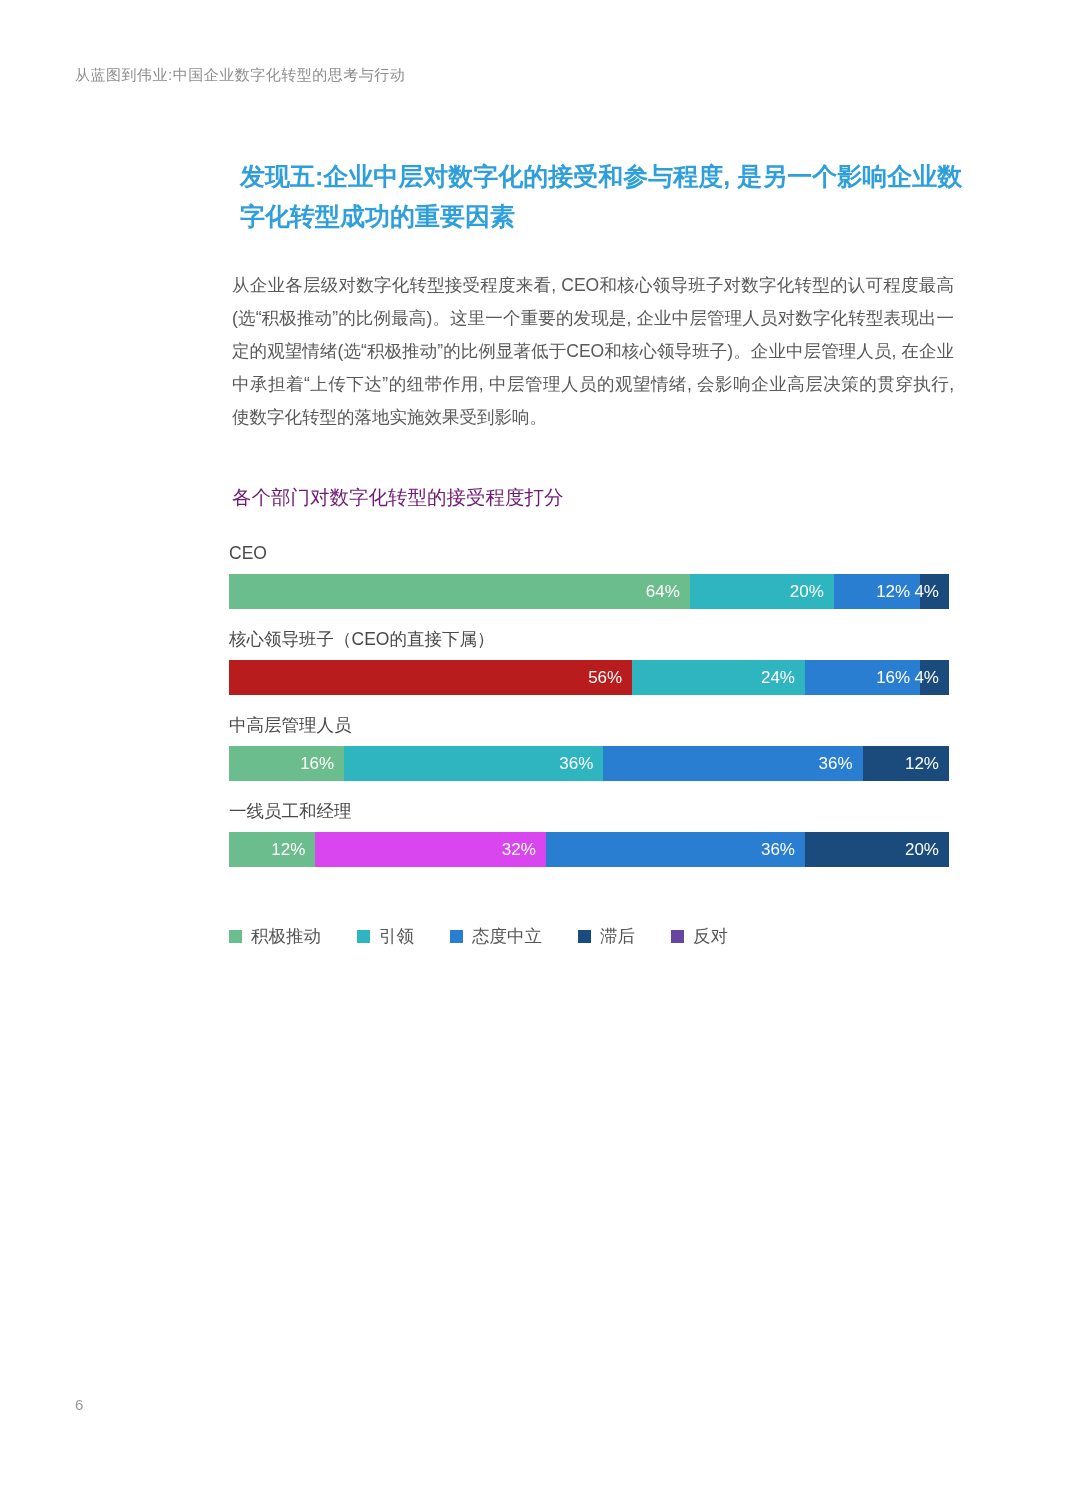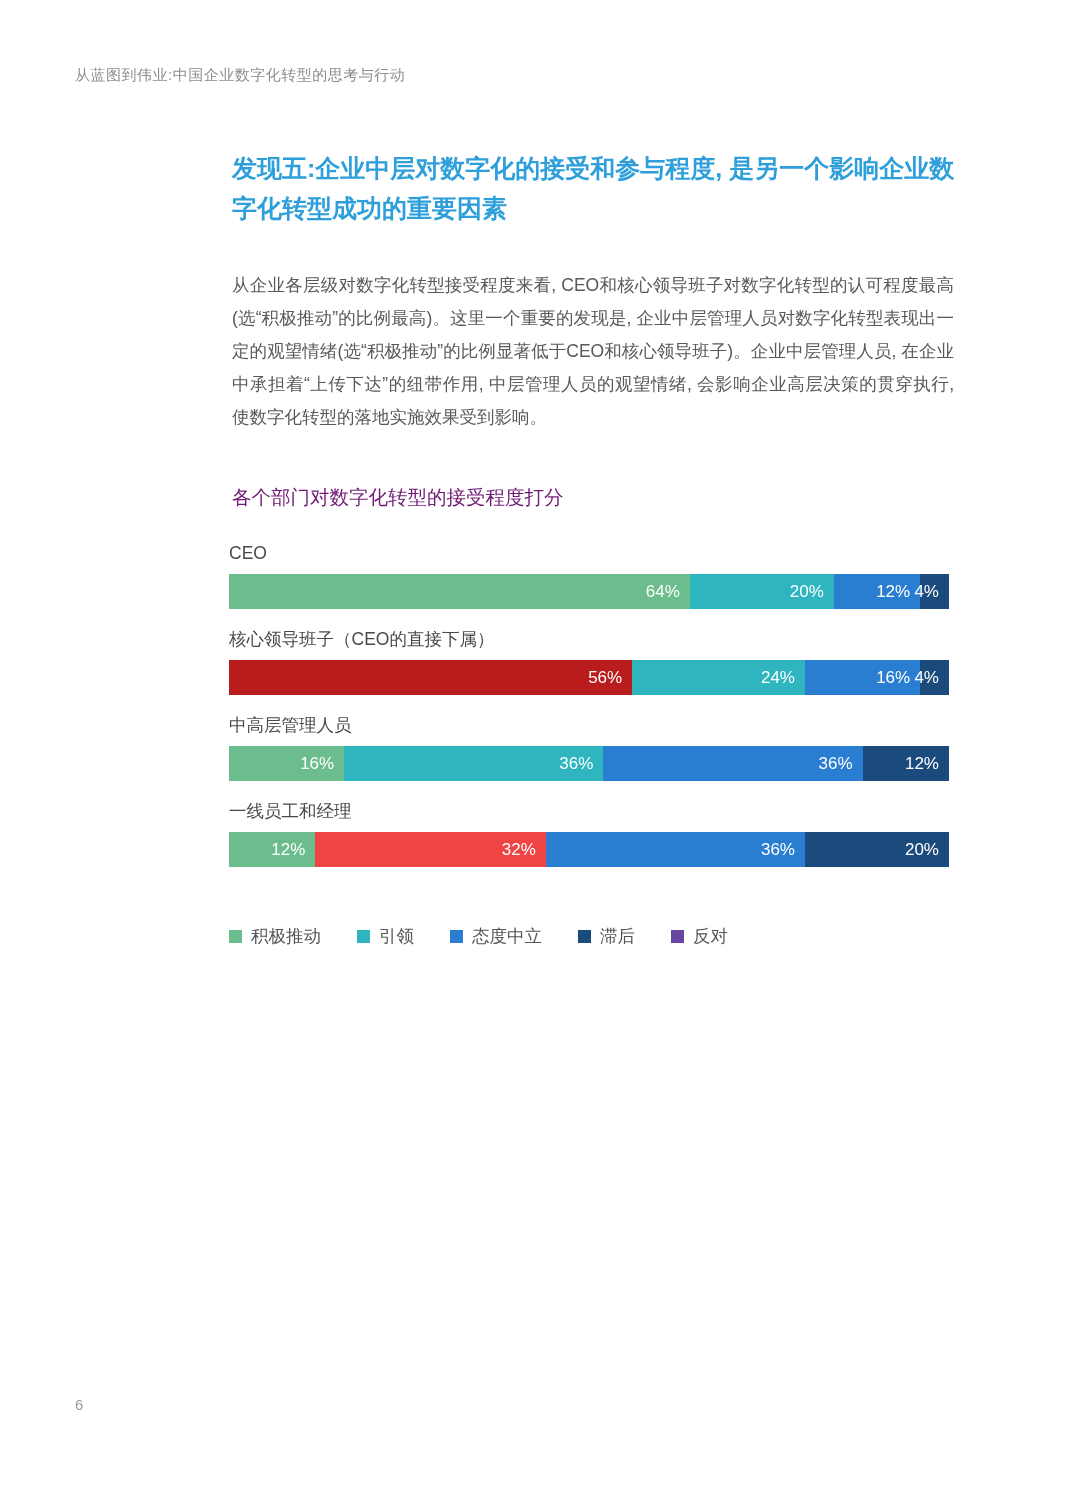--- a/index.html
+++ b/index.html
@@ -5,21 +5,21 @@
   html,body { margin:0; padding:0; background:#ffffff; }
   .page {
     position:relative; width:1080px; height:1491px; background:#ffffff; overflow:hidden;
     font-family:"Liberation Sans","DejaVu Sans",sans-serif;
   }
   .doc-header {
     position:absolute; left:75px; top:66px;
     font-size:15px; color:#8d8d8d; letter-spacing:0.5px;
   }
   .headline {
-    position:absolute; left:232px; top:148px; width:740px; margin:0;
+    position:absolute; left:232px; top:148px; width:740px; margin:8px;
     font-size:25px; line-height:40px; font-weight:700; color:#2e9fda;
   }
   .paragraph {
     position:absolute; left:232px; top:269px; width:722px; margin:0;
     font-size:17.5px; line-height:33px; color:#595959; text-align:justify;
   }
   .chart-title {
     position:absolute; left:232px; top:484px;
     font-size:19.5px; color:#701a75;
   }
@@ -100,21 +100,21 @@
             <span>12%</span>
           </div>
         </div>
       </div>
       <div class="chart-row">
         <div class="bar-label">一线员工和经理</div>
         <div class="bar">
           <div class="seg" style="width: 12%; background: rgb(108, 189, 142);">
             <span>12%</span>
           </div>
-          <div class="seg" style="width: 32%; background: #ef4444;">
+          <div class="seg" style="width: 32%; background: #d946ef;">
             <span>32%</span>
           </div>
           <div class="seg" style="width: 36%; background: rgb(42, 126, 210);">
             <span>36%</span>
           </div>
           <div class="seg" style="width: 20%; background: rgb(27, 75, 125);">
             <span>20%</span>
           </div>
         </div>
       </div>

